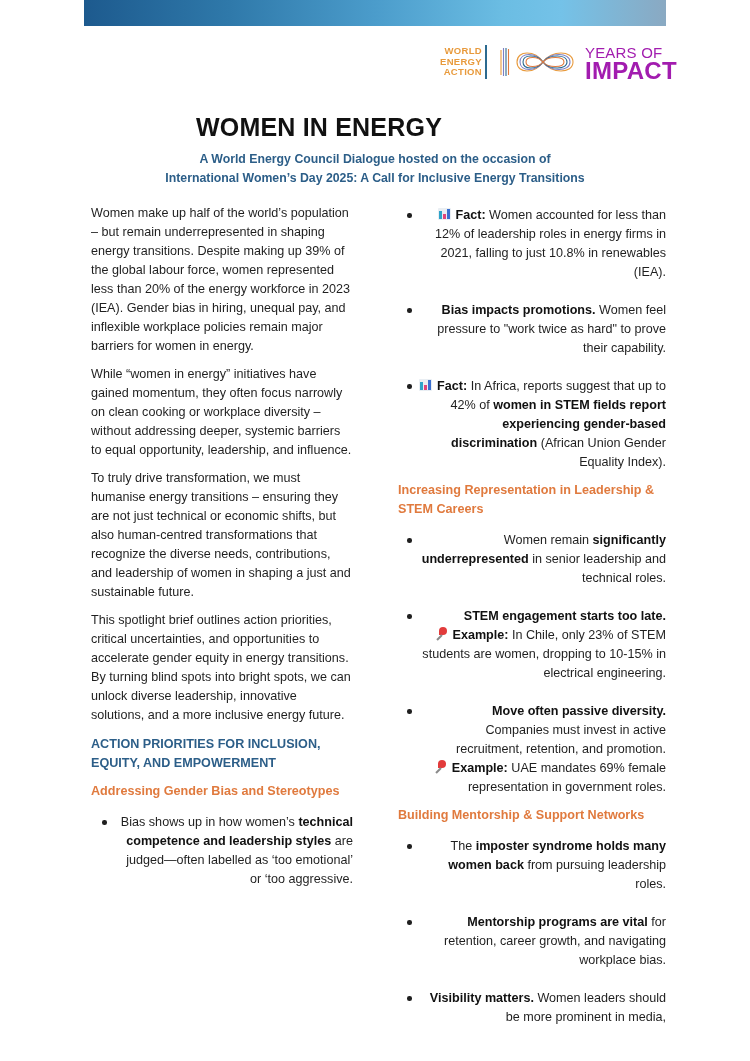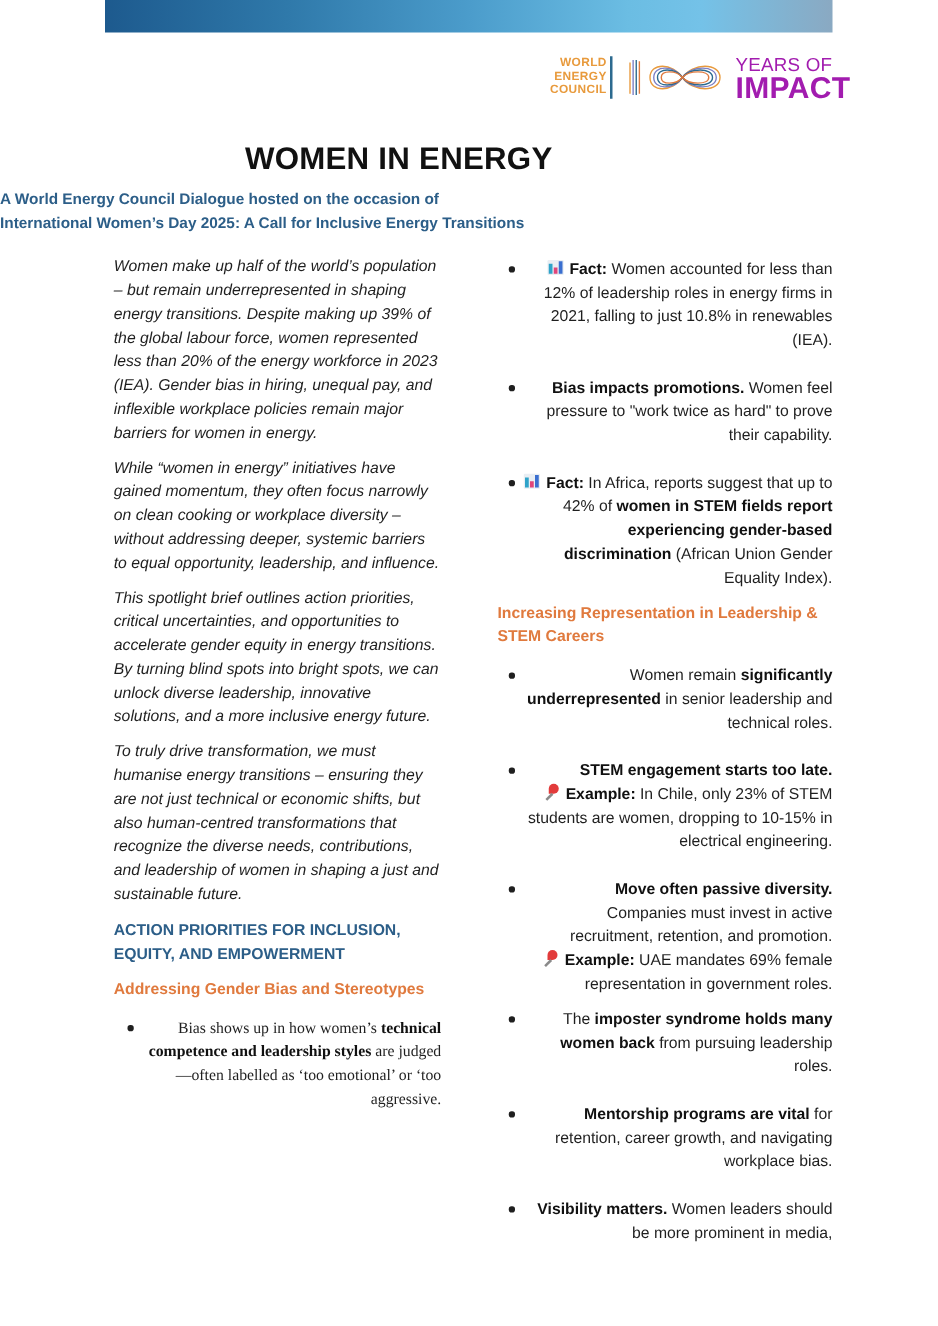--- a/index.html
+++ b/index.html
@@ -13,34 +13,34 @@
 
   .logo { position: absolute; left: 440px; top: 42px; height: 40px; display: flex; align-items: center; }
   .logo-wec { font-family: "Liberation Sans", sans-serif; font-weight: bold; font-size: 9.5px; line-height: 10.5px; color: #e89a3c; text-align: right; letter-spacing: 0.3px; }
   .logo-divider { width: 2px; height: 34px; background: #2c6a8f; margin: 0 8px 0 3px; }
   .logo-100 { width: 84px; height: 40px; }
   .logo-years { margin-left: 6px; font-family: "Liberation Sans", sans-serif; color: #a21caf; }
   .logo-years .l1 { font-size: 15px; line-height: 16px; letter-spacing: 0.2px; }
   .logo-years .l2 { font-size: 24px; line-height: 19px; font-weight: bold; letter-spacing: 0.3px; }
 
   .title { position: absolute; left: 0; width: 638px; top: 113px; text-align: center; font-family: "Liberation Sans", sans-serif; font-weight: bold; font-size: 25px; color: #111; letter-spacing: 0.2px; }
-  .subtitle { position: absolute; left: 0; width: 750px; top: 150px; text-align: left; font-family: "Liberation Sans", sans-serif; font-weight: bold; font-size: 12.3px; line-height: 19px; color: #2c5e88; }
+  .subtitle { position: absolute; left: 0; width: 750px; top: 150px; text-align: center; font-family: "Liberation Sans", sans-serif; font-weight: bold; font-size: 12.3px; line-height: 19px; color: #2c5e88; }
 
   .col { position: absolute; top: 204px; font-family: "Liberation Sans", sans-serif; font-size: 12.6px; line-height: 19px; color: #1f1f1f; }
   .col-left { left: 91px; width: 262px; }
   .col-right { left: 398px; width: 268px; top: 206px; }
 
-  .para { margin-bottom: 9px; font-style: italic; }
+  .para { margin-bottom: 9px; }
   .h-blue { color: #2c5e88; font-weight: bold; font-size: 12.6px; line-height: 19px; margin-top: 10px; margin-bottom: 9px; }
   .h-orange { color: #e07a3e; font-weight: bold; font-size: 12.6px; line-height: 19px; margin-bottom: 12px; }
 
   ul.blist { list-style: none; }
   ul.blist li { position: relative; padding-left: 20px; margin-bottom: 19px; text-align: right; }
   ul.blist li::before { content: ""; position: absolute; left: 9px; top: 7px; width: 4.5px; height: 4.5px; border-radius: 50%; background: #1f1f1f; }
-  .col-left ul.blist li { padding-left: 21px; font-family: Liberation Serif, serif; }
+  .col-left ul.blist li { padding-left: 21px; }
   .col-left ul.blist li::before { left: 11px; }
 
   b { font-weight: bold; color: #111; }
 
   .icon-chart { display: inline-block; width: 13px; height: 12px; position: relative; vertical-align: -1px; margin-right: 5px; background: #e9eef3; border-radius: 1px; }
   .icon-chart i { position: absolute; bottom: 1px; width: 3px; display: block; }
   .icon-chart i:nth-child(1) { left: 1px; height: 8px; background: #2ea3c9; }
   .icon-chart i:nth-child(2) { left: 5px; height: 5px; background: #e0457a; }
   .icon-chart i:nth-child(3) { left: 9px; height: 10px; background: #3a6fd0; }
 
@@ -52,21 +52,21 @@
 </style>
 </head>
 <body>
 
 <div class="header-band"></div>
 
 <div class="logo">
   <div class="logo-wec">
     <div>WORLD</div>
     <div>ENERGY</div>
-    <div>COUNCIL</div>
+    <div>ACTION</div>
   </div>
   <div class="logo-divider"></div>
   <svg class="logo-100" viewBox="0 0 84 40">
     <g fill="none" stroke-width="1.1">
       <path d="M6 8 L6 33" stroke="#e89a3c"></path>
       <path d="M8.5 6 L8.5 34" stroke="#7d7fc4"></path>
       <path d="M11 6 L11 34" stroke="#2c6a8f"></path>
       <path d="M13.5 7 L13.5 33" stroke="#e07a3e"></path>
       <path d="M48 20 C40 8, 22 8, 22 20 C22 32, 40 32, 48 20 C56 8, 78 8, 78 20 C78 32, 56 32, 48 20 Z" stroke="#e89a3c"></path>
       <path d="M48 20 C41 10, 25 10, 25 20 C25 30, 41 30, 48 20 C55 10, 75 10, 75 20 C75 30, 55 30, 48 20 Z" stroke="#7d7fc4"></path>
@@ -82,22 +82,22 @@
 
 <h1 class="title">WOMEN IN ENERGY</h1>
 <div class="subtitle">
   <div>A World Energy Council Dialogue hosted on the occasion of</div>
   <div>International Women’s Day 2025: A Call for Inclusive Energy Transitions</div>
 </div>
 
 <div class="col col-left">
   <p class="para">Women make up half of the world’s population – but remain underrepresented in shaping energy transitions. Despite making up 39% of the global labour force, women represented less than 20% of the energy workforce in 2023 (IEA). Gender bias in hiring, unequal pay, and inflexible workplace policies remain major barriers for women in energy.</p>
   <p class="para">While “women in energy” initiatives have gained momentum, they often focus narrowly on clean cooking or workplace diversity – without addressing deeper, systemic barriers to equal opportunity, leadership, and influence.</p>
+  <p class="para">To truly drive transformation, we must humanise energy transitions – ensuring they are not just technical or economic shifts, but also human-centred transformations that recognize the diverse needs, contributions, and leadership of women in shaping a just and sustainable future.</p>
   <p class="para">This spotlight brief outlines action priorities, critical uncertainties, and opportunities to accelerate gender equity in energy transitions. By turning blind spots into bright spots, we can unlock diverse leadership, innovative solutions, and a more inclusive energy future.</p>
-  <p class="para">To truly drive transformation, we must humanise energy transitions – ensuring they are not just technical or economic shifts, but also human-centred transformations that recognize the diverse needs, contributions, and leadership of women in shaping a just and sustainable future.</p>
 
   <h2 class="h-blue">ACTION PRIORITIES FOR INCLUSION, EQUITY, AND EMPOWERMENT</h2>
   <h3 class="h-orange">Addressing Gender Bias and Stereotypes</h3>
 
   <ul class="blist">
     <li>
       <span>Bias shows up in how women’s </span><b>technical competence and leadership styles</b><span> are judged—often labelled as ‘too emotional’ or ‘too aggressive.</span>
     </li>
   </ul>
 </div>
@@ -124,20 +124,21 @@
     <li>
       <b>STEM engagement starts too late.</b>
       <span class="indent-line"><span class="icon-pin"></span><b>Example:</b><span> In Chile, only 23% of STEM students are women, dropping to 10-15% in electrical engineering.</span></span>
     </li>
     <li style="margin-bottom:9px;">
       <b>Move often passive diversity.</b><span class="indent-line"> Companies must invest in active recruitment, retention, and promotion.</span>
       <span class="indent-line"><span class="icon-pin"></span><b>Example:</b><span> UAE mandates 69% female representation in government roles.</span></span>
     </li>
   </ul>
 
+  <h3 class="h-orange">Building Mentorship &amp; Support Networks</h3>
 
   <ul class="blist">
     <li>
       <span>The </span><b>imposter syndrome holds many women back</b><span> from pursuing leadership roles.</span>
     </li>
     <li>
       <b>Mentorship programs are vital</b><span> for retention, career growth, and navigating workplace bias.</span>
     </li>
     <li>
       <b>Visibility matters.</b><span> Women leaders should be more prominent in media,</span>

